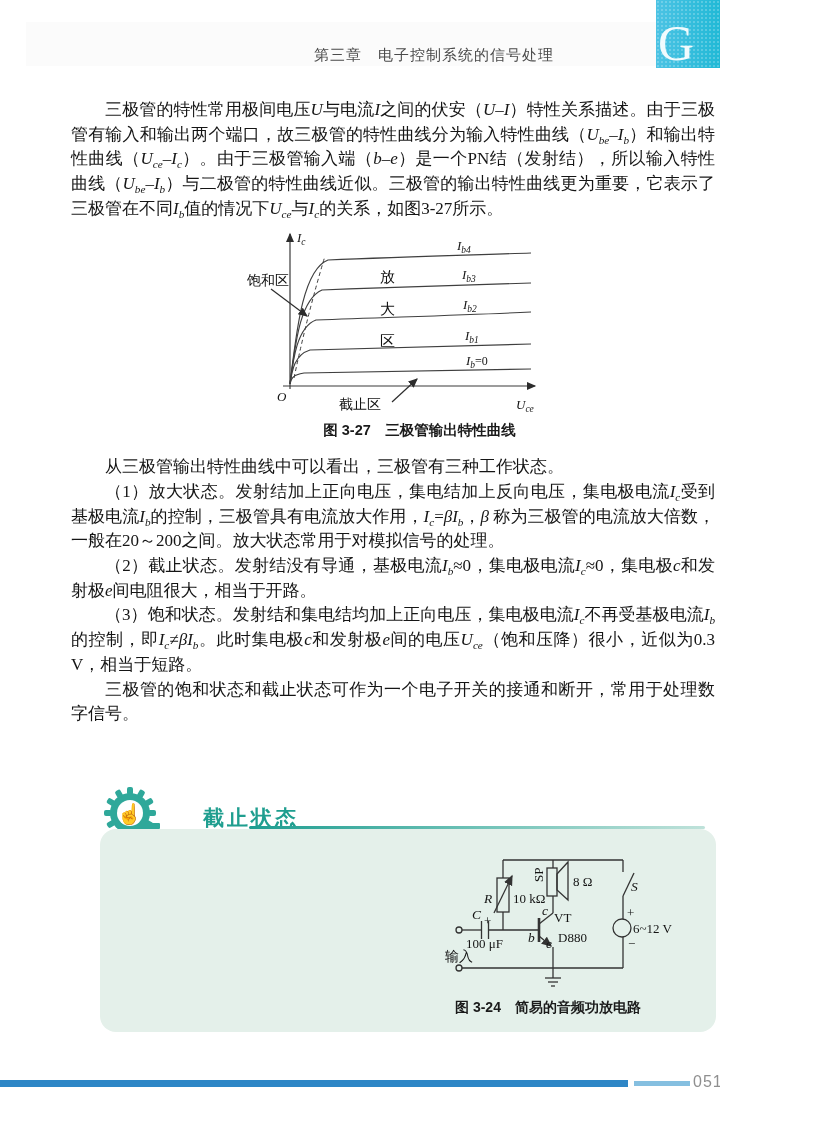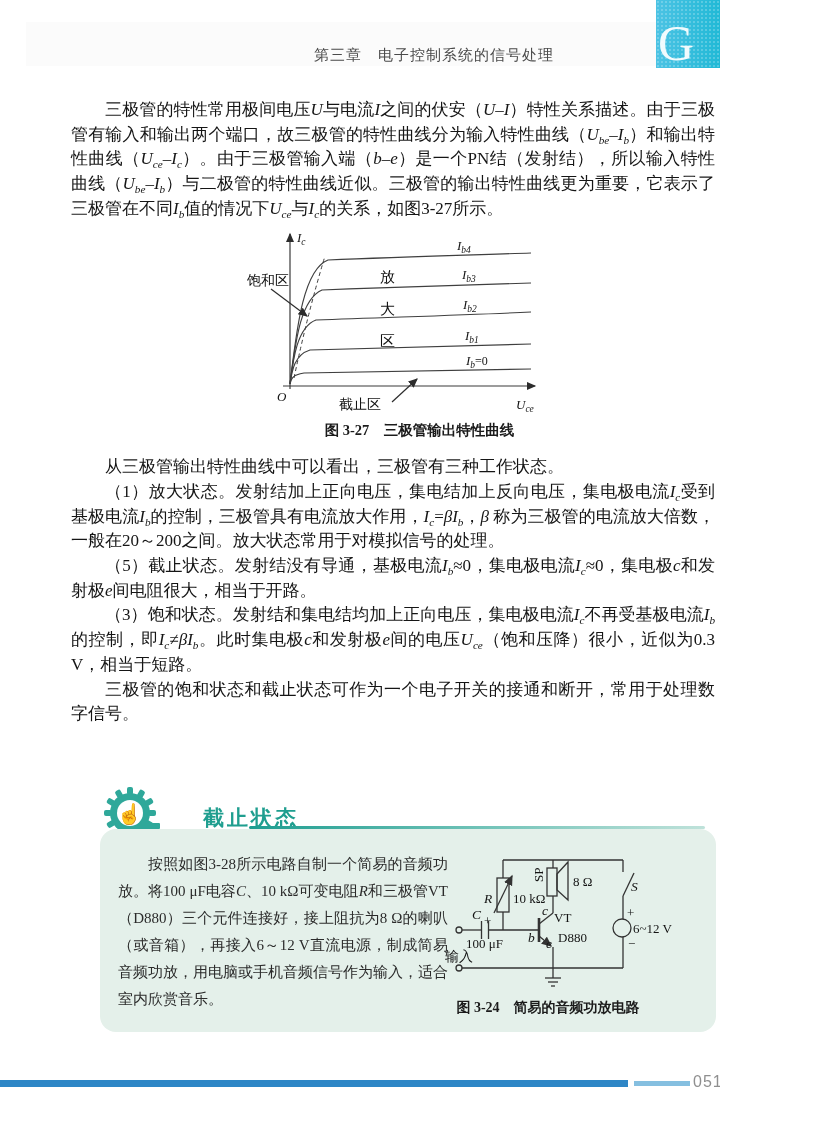--- a/index.html
+++ b/index.html
@@ -21,21 +21,21 @@
   .main-text{position:absolute;left:71px;top:98px;width:644px;font-size:17px;line-height:24.7px;
              text-align:justify;}
   .main-text p{margin:0;text-indent:2em;}
   .it{font-style:italic;font-family:"Liberation Serif",serif;}
   sub{font-size:0.66em;line-height:0;}
 
   
   .fig327{width:340px;margin:4px 0 13px 164px;text-align:center;}
   .fig327 svg{display:block;}
   .figcap{margin:4px 0 0 0;font-size:14.5px;font-weight:bold;color:#1b1b1b;text-indent:0;
-          font-family:Liberation Serif, serif;text-align:center;}
+          font-family:Liberation Sans, sans-serif;text-align:center;}
   .ax{stroke:#3a3a3a;stroke-width:1.2;fill:none;}
   .cvl{stroke:#3f3f3f;stroke-width:1.15;fill:none;}
   .dsh{stroke:#3f3f3f;stroke-width:1;fill:none;stroke-dasharray:4 3;}
   .arr{stroke:#2c2c2c;stroke-width:1.2;fill:none;}
   .cv{font:italic 13px "Liberation Serif",serif;fill:#141414;}
   .cvs{font:italic 9.5px "Liberation Serif",serif;fill:#141414;}
   .cveq{font:12px "Liberation Serif",serif;fill:#141414;}
   .cn{font:14px "Liberation Serif",serif;fill:#111;}
   .cnb{font:15px "Liberation Serif",serif;fill:#111;}
 
@@ -115,21 +115,21 @@
         <text class="cnb" x="145" y="120">区</text>
         <text class="cn" x="104" y="183">截止区</text>
         <line class="arr" x1="157" y1="176" x2="182" y2="153" marker-end="url(#ah1)"></line>
       </svg>
       <p class="figcap">图 3-27　三极管输出特性曲线</p>
     </div>
 
     <div>
         <p><span>从三极管输出特性曲线中可以看出，三极管有三种工作状态。</span></p>
         <p><span>（1）放大状态。发射结加上正向电压，集电结加上反向电压，集电极电流</span><span class="it">I</span><sub class="it">c</sub><span>受到基极电流</span><span class="it">I</span><sub class="it">b</sub><span>的控制，三极管具有电流放大作用，</span><span class="it">I</span><sub class="it">c</sub><span>=</span><span class="it">β</span><span class="it">I</span><sub class="it">b</sub><span>，</span><span class="it">β</span><span> 称为三极管的电流放大倍数，一般在20～200之间。放大状态常用于对模拟信号的处理。</span></p>
-        <p><span>（5）截止状态。发射结没有导通，基极电流</span><span class="it">I</span><sub class="it">b</sub><span>≈0，集电极电流</span><span class="it">I</span><sub class="it">c</sub><span>≈0，集电极</span><span class="it">c</span><span>和发射极</span><span class="it">e</span><span>间电阻很大，相当于开路。</span></p>
+        <p><span>（2）截止状态。发射结没有导通，基极电流</span><span class="it">I</span><sub class="it">b</sub><span>≈0，集电极电流</span><span class="it">I</span><sub class="it">c</sub><span>≈0，集电极</span><span class="it">c</span><span>和发射极</span><span class="it">e</span><span>间电阻很大，相当于开路。</span></p>
         <p><span>（3）饱和状态。发射结和集电结均加上正向电压，集电极电流</span><span class="it">I</span><sub class="it">c</sub><span>不再受基极电流</span><span class="it">I</span><sub class="it">b</sub><span>的控制，即</span><span class="it">I</span><sub class="it">c</sub><span>≠</span><span class="it">β</span><span class="it">I</span><sub class="it">b</sub><span>。此时集电极</span><span class="it">c</span><span>和发射极</span><span class="it">e</span><span>间的电压</span><span class="it">U</span><sub class="it">ce</sub><span>（饱和压降）很小，近似为0.3 V，相当于短路。</span></p>
         <p><span>三极管的饱和状态和截止状态可作为一个电子开关的接通和断开，常用于处理数字信号。</span></p>
       </div>
   </div>
 
   <svg class="act-gear" viewBox="0 0 64 64">
     <g fill="#2fa89a">
       <circle cx="28" cy="28" r="20"></circle>
       <g>
         <rect x="25" y="2" width="6" height="8" rx="2"></rect>
@@ -148,23 +148,20 @@
       <rect x="34" y="38" width="24" height="6" rx="1"></rect>
       <rect x="43" y="38" width="6" height="24" rx="1"></rect>
     </g>
     <circle cx="28" cy="28" r="13" fill="#ffffff"></circle>
     <text x="28" y="36" text-anchor="middle" font-size="20" fill="#2fa89a">☝</text>
   </svg>
   <div class="act-title">截止状态</div>
   <div class="act-line"></div>
   <div class="act-box"></div>
 
-  <div class="act-text">
-      <p><span>按照如图3-28所示电路自制一个简易的音频功放。将100 μF电容</span><span class="it">C</span><span>、10 kΩ可变电阻</span><span class="it">R</span><span>和三极管VT（D880）三个元件连接好，接上阻抗为8 Ω的喇叭（或音箱），再接入6～12 V直流电源，制成简易音频功放，用电脑或手机音频信号作为输入，适合室内欣赏音乐。</span></p>
-    </div>
 
   <div class="fig328">
     <svg width="268" height="148" viewBox="0 0 268 148">
       <defs>
         <marker id="ah2" markerWidth="9" markerHeight="8" refX="7" refY="3.5" orient="auto">
           <path d="M0,0 L8,3.5 L0,7 Z" fill="#333"></path>
         </marker>
       </defs>
 
       <line class="ck" x1="59" y1="15" x2="179" y2="15"></line>

